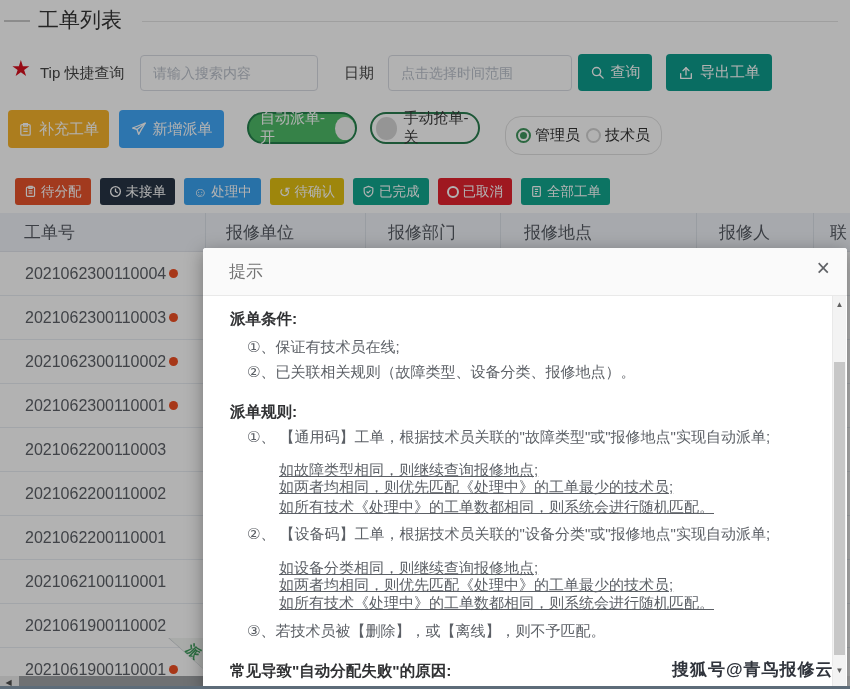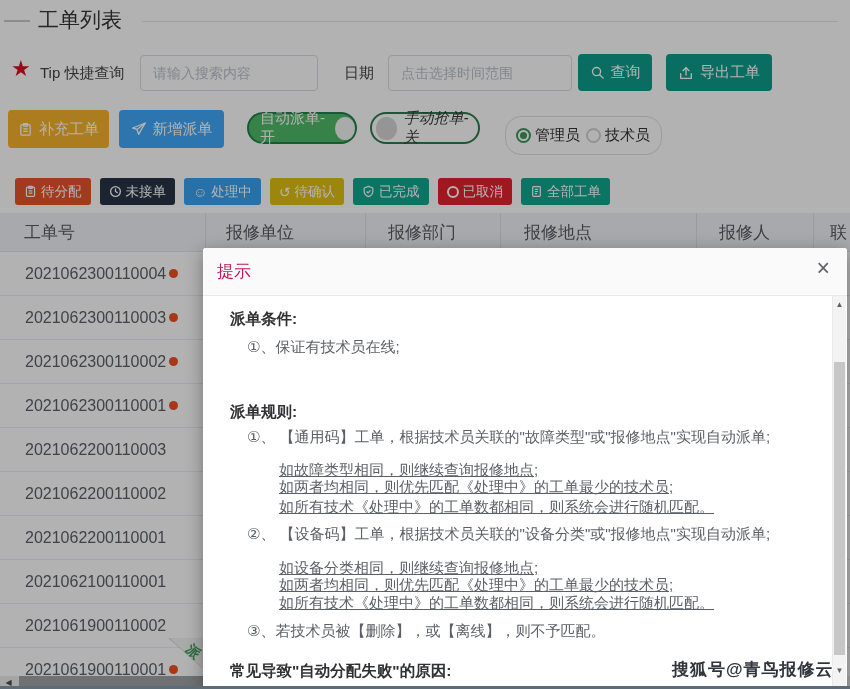--- a/index.html
+++ b/index.html
@@ -46,21 +46,21 @@
     display:inline-flex; align-items:center; border-radius:16px;
     height:32px; font-size:15px; cursor:pointer;
   }
   .auto-pill {
     left:247px; top:112px; width:110px; background:#4eba68;
     border:2px solid #24804d; color:#fff; padding-left:11px; gap:7px;
   }
   .auto-knob { width:23px; height:23px; border-radius:50%; background:#f2f4f2; }
   .manual-pill {
     left:370px; top:112px; width:110px; background:#fff;
-    border:2px solid #2a7d4f; color:#3a3a3a; padding-left:4px; gap:6px;font-style:italic;
+    border:2px solid #2a7d4f; color:#3a3a3a; padding-left:4px; gap:6px;
   }
   .manual-knob { width:23px; height:23px; border-radius:50%; background:#d6d6d6; }
   .role-pill {
     left:505px; top:116px; width:157px; height:39px; border-radius:16px;
     border:1px solid #e0e0e0; background:#fff; display:flex; align-items:center;
     padding-left:10px; gap:6px;
   }
   .radio-opt { display:inline-flex; align-items:center; gap:4px; font-size:15px; color:#333; cursor:pointer; }
   .radio-circle { width:15px; height:15px; border-radius:50%; display:inline-flex; align-items:center; justify-content:center; }
   .radio-on  { border:2px solid #40965d; }
@@ -108,21 +108,21 @@
   
   .dim { left:0; top:0; width:850px; height:689px; background:rgba(0,0,0,0.30); z-index:5; pointer-events:none; }
 
   
   .modal {
     left:203px; top:248px; width:644px; height:441px; background:#fff; z-index:10;
     border-radius:3px 3px 0 0; box-shadow:0 4px 18px rgba(0,0,0,0.35);
   }
   .m-header { position:absolute; left:0; top:0; width:100%; height:48px;
     background:#fafafa; border-bottom:1px solid #e9e9e9; border-radius:3px 3px 0 0; }
-  .m-title { position:absolute; left:14px; top:0; line-height:48px; font-size:17px; color:#be185d; }
+  .m-title { position:absolute; left:26px; top:0; line-height:48px; font-size:17px; color:#737373; }
   .m-close { position:absolute; right:17px; top:9px; font-size:23px; color:#606266;
     background:none; border:none; cursor:pointer; line-height:1; font-family:inherit; }
   .m-line { position:absolute; white-space:nowrap; font-size:15px; color:#5c6066; line-height:20px; }
   .ml-heading { left:27px; font-weight:bold; color:#303133; font-size:15.5px; }
   .ml-item { left:44px; }
   .ml-sub { left:76px;text-decoration:underline; }
 
   
   .m-sb-track { position:absolute; left:629px; top:48px; width:14px; height:393px; background:#f3f3f3; border-left:1px solid #e9e9e9; }
   .m-sb-up    { position:absolute; left:630px; top:52px; width:13px; text-align:center; font-size:8px; color:#616161; cursor:pointer; }
@@ -322,20 +322,21 @@
   <div class="abs dim"></div>
 
   <div class="abs modal">
     <div class="m-header">
       <span class="m-title">提示</span>
       <button class="m-close">×</button>
     </div>
 
     <div class="m-line ml-heading" style="top: 61px;">派单条件:</div>
     <div class="m-line ml-item" style="top: 89px;">①、保证有技术员在线;</div>
+    <div class="m-line ml-item" style="top: 114px;">②、已关联相关规则（故障类型、设备分类、报修地点）。</div>
     <div class="m-line ml-heading" style="top: 154px;">派单规则:</div>
     <div class="m-line ml-item" style="top: 179px;">①、 【通用码】工单，根据技术员关联的"故障类型"或"报修地点"实现自动派单;</div>
     <div class="m-line ml-sub" style="top: 212px;">如故障类型相同，则继续查询报修地点;</div>
     <div class="m-line ml-sub" style="top: 229px;">如两者均相同，则优先匹配《处理中》的工单最少的技术员;</div>
     <div class="m-line ml-sub" style="top: 249px;">如所有技术《处理中》的工单数都相同，则系统会进行随机匹配。</div>
     <div class="m-line ml-item" style="top: 276px;">②、 【设备码】工单，根据技术员关联的"设备分类"或"报修地点"实现自动派单;</div>
     <div class="m-line ml-sub" style="top: 310px;">如设备分类相同，则继续查询报修地点;</div>
     <div class="m-line ml-sub" style="top: 327px;">如两者均相同，则优先匹配《处理中》的工单最少的技术员;</div>
     <div class="m-line ml-sub" style="top: 345px;">如所有技术《处理中》的工单数都相同，则系统会进行随机匹配。</div>
     <div class="m-line ml-item" style="top: 373px;">③、若技术员被【删除】，或【离线】，则不予匹配。</div>

